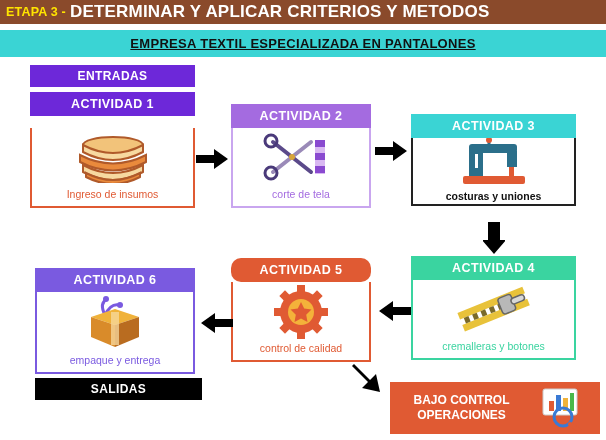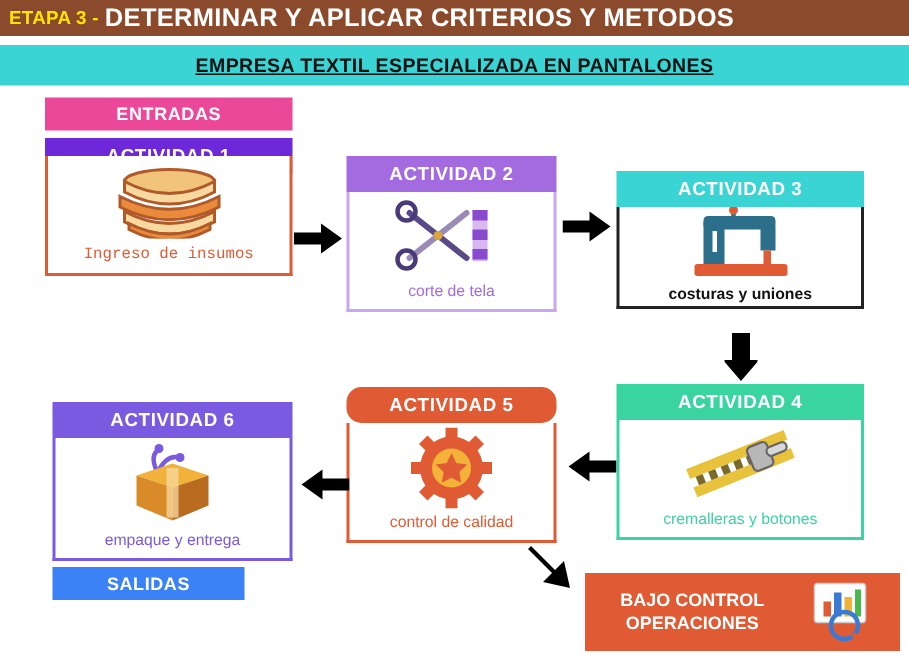--- a/index.html
+++ b/index.html
@@ -53,26 +53,26 @@
     width:100%;
   }
   .panel .art{
     flex:1;display:flex;align-items:center;justify-content:center;width:100%;
   }
 
   
   .arrow{position:absolute;}
 
   
-  #entradas{left:30px;top:65px;width:165px;height:22px;background:#ec4899;color:#ffffff;text-align:center;}
-  #salidas{left:35px;top:378px;width:128px;height:22px;background:#3b82f6;color:#ffffff;}
+  #entradas{left:30px;top:65px;width:165px;height:22px;background:#6d28d9;color:#ffffff;text-align:center;}
+  #salidas{left:35px;top:378px;width:167px;height:22px;background:#000000;color:#ffffff;}
 
   
   #act1-title{left:30px;top:92px;width:165px;height:24px;background:#6d28d9;color:#ffffff;font-size:12.5px;}
-  #act1-panel{left:30px;top:104px;width:165px;height:80px;border:2px solid #e05a33;border-top:none;font-family:Liberation Mono, monospace;}
+  #act1-panel{left:30px;top:128px;width:165px;height:80px;border:2px solid #e05a33;border-top:none;}
   #act1-panel .cap{color:#e05a33;}
 
   
   #act2-title{left:231px;top:104px;width:140px;height:24px;background:#a46be0;color:#ffffff;font-size:12.5px;}
   #act2-panel{left:231px;top:128px;width:140px;height:80px;border:2px solid #c9a6ef;border-top:none;}
   #act2-panel .cap{color:#a46be0;}
 
   
   #act3-title{left:411px;top:114px;width:165px;height:24px;background:#3ad4d4;color:#ffffff;font-size:12.5px;}
   #act3-panel{left:411px;top:138px;width:165px;height:68px;border:2px solid #222222;border-top:none;}

